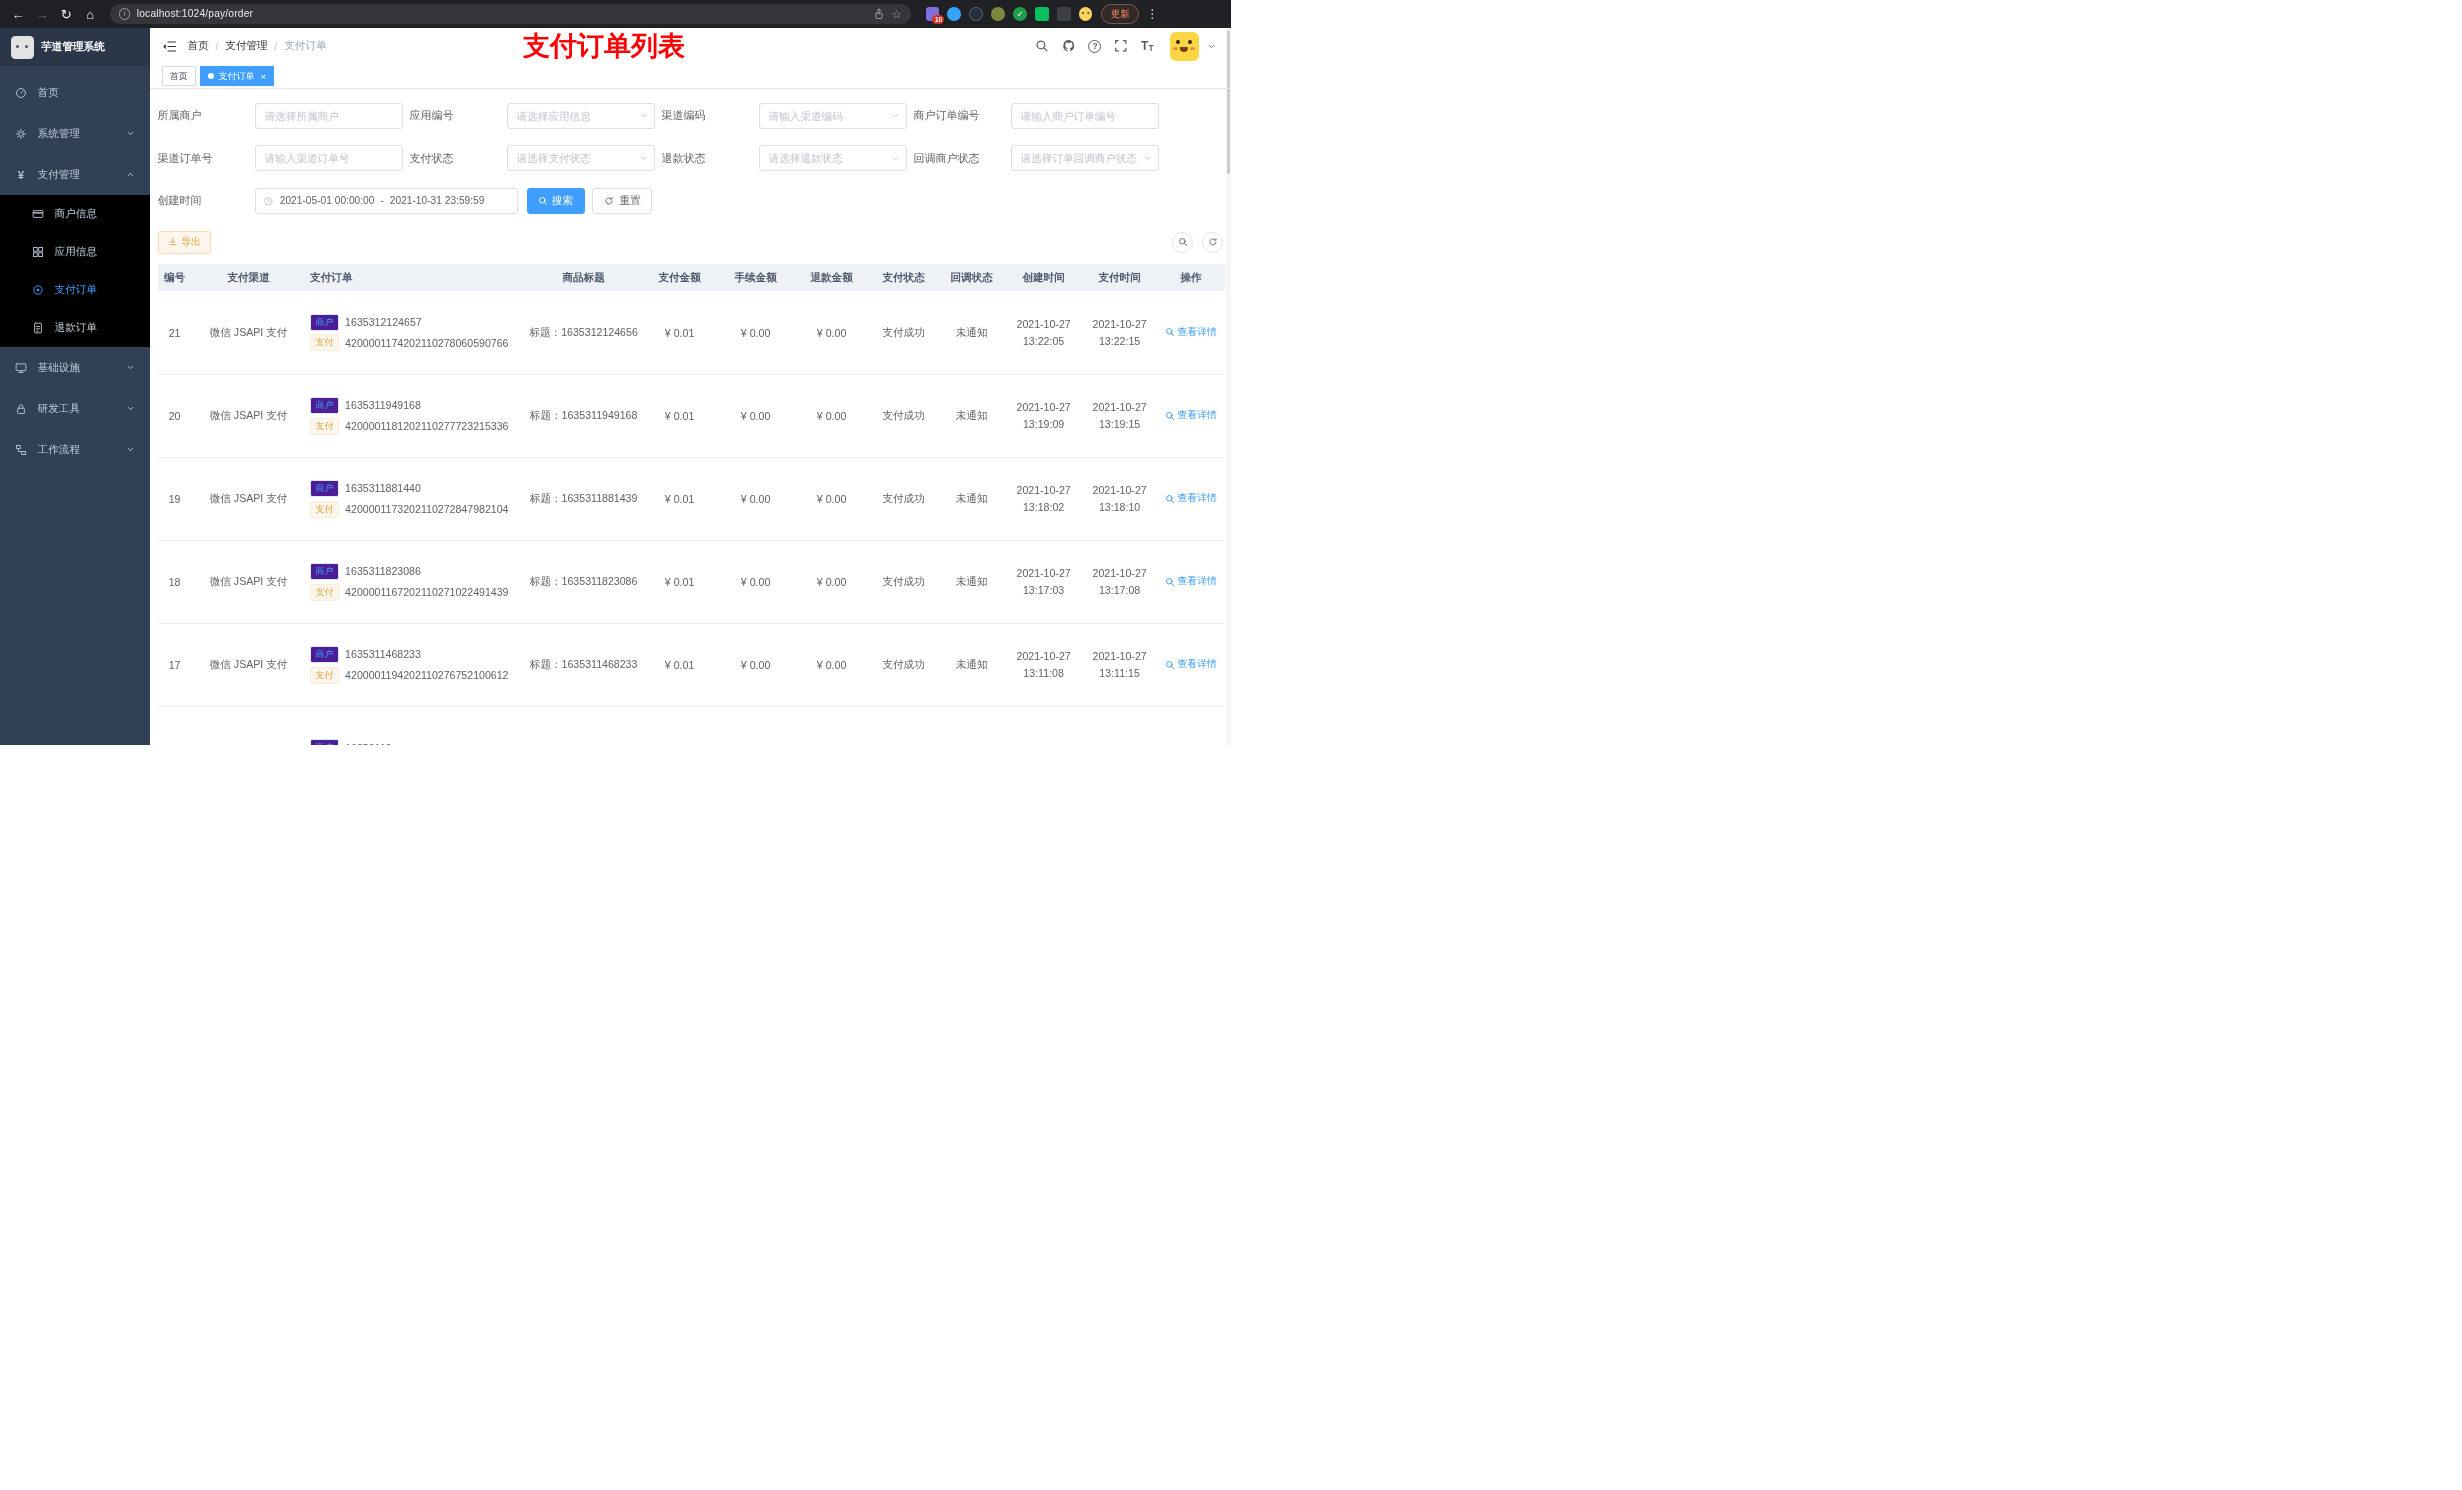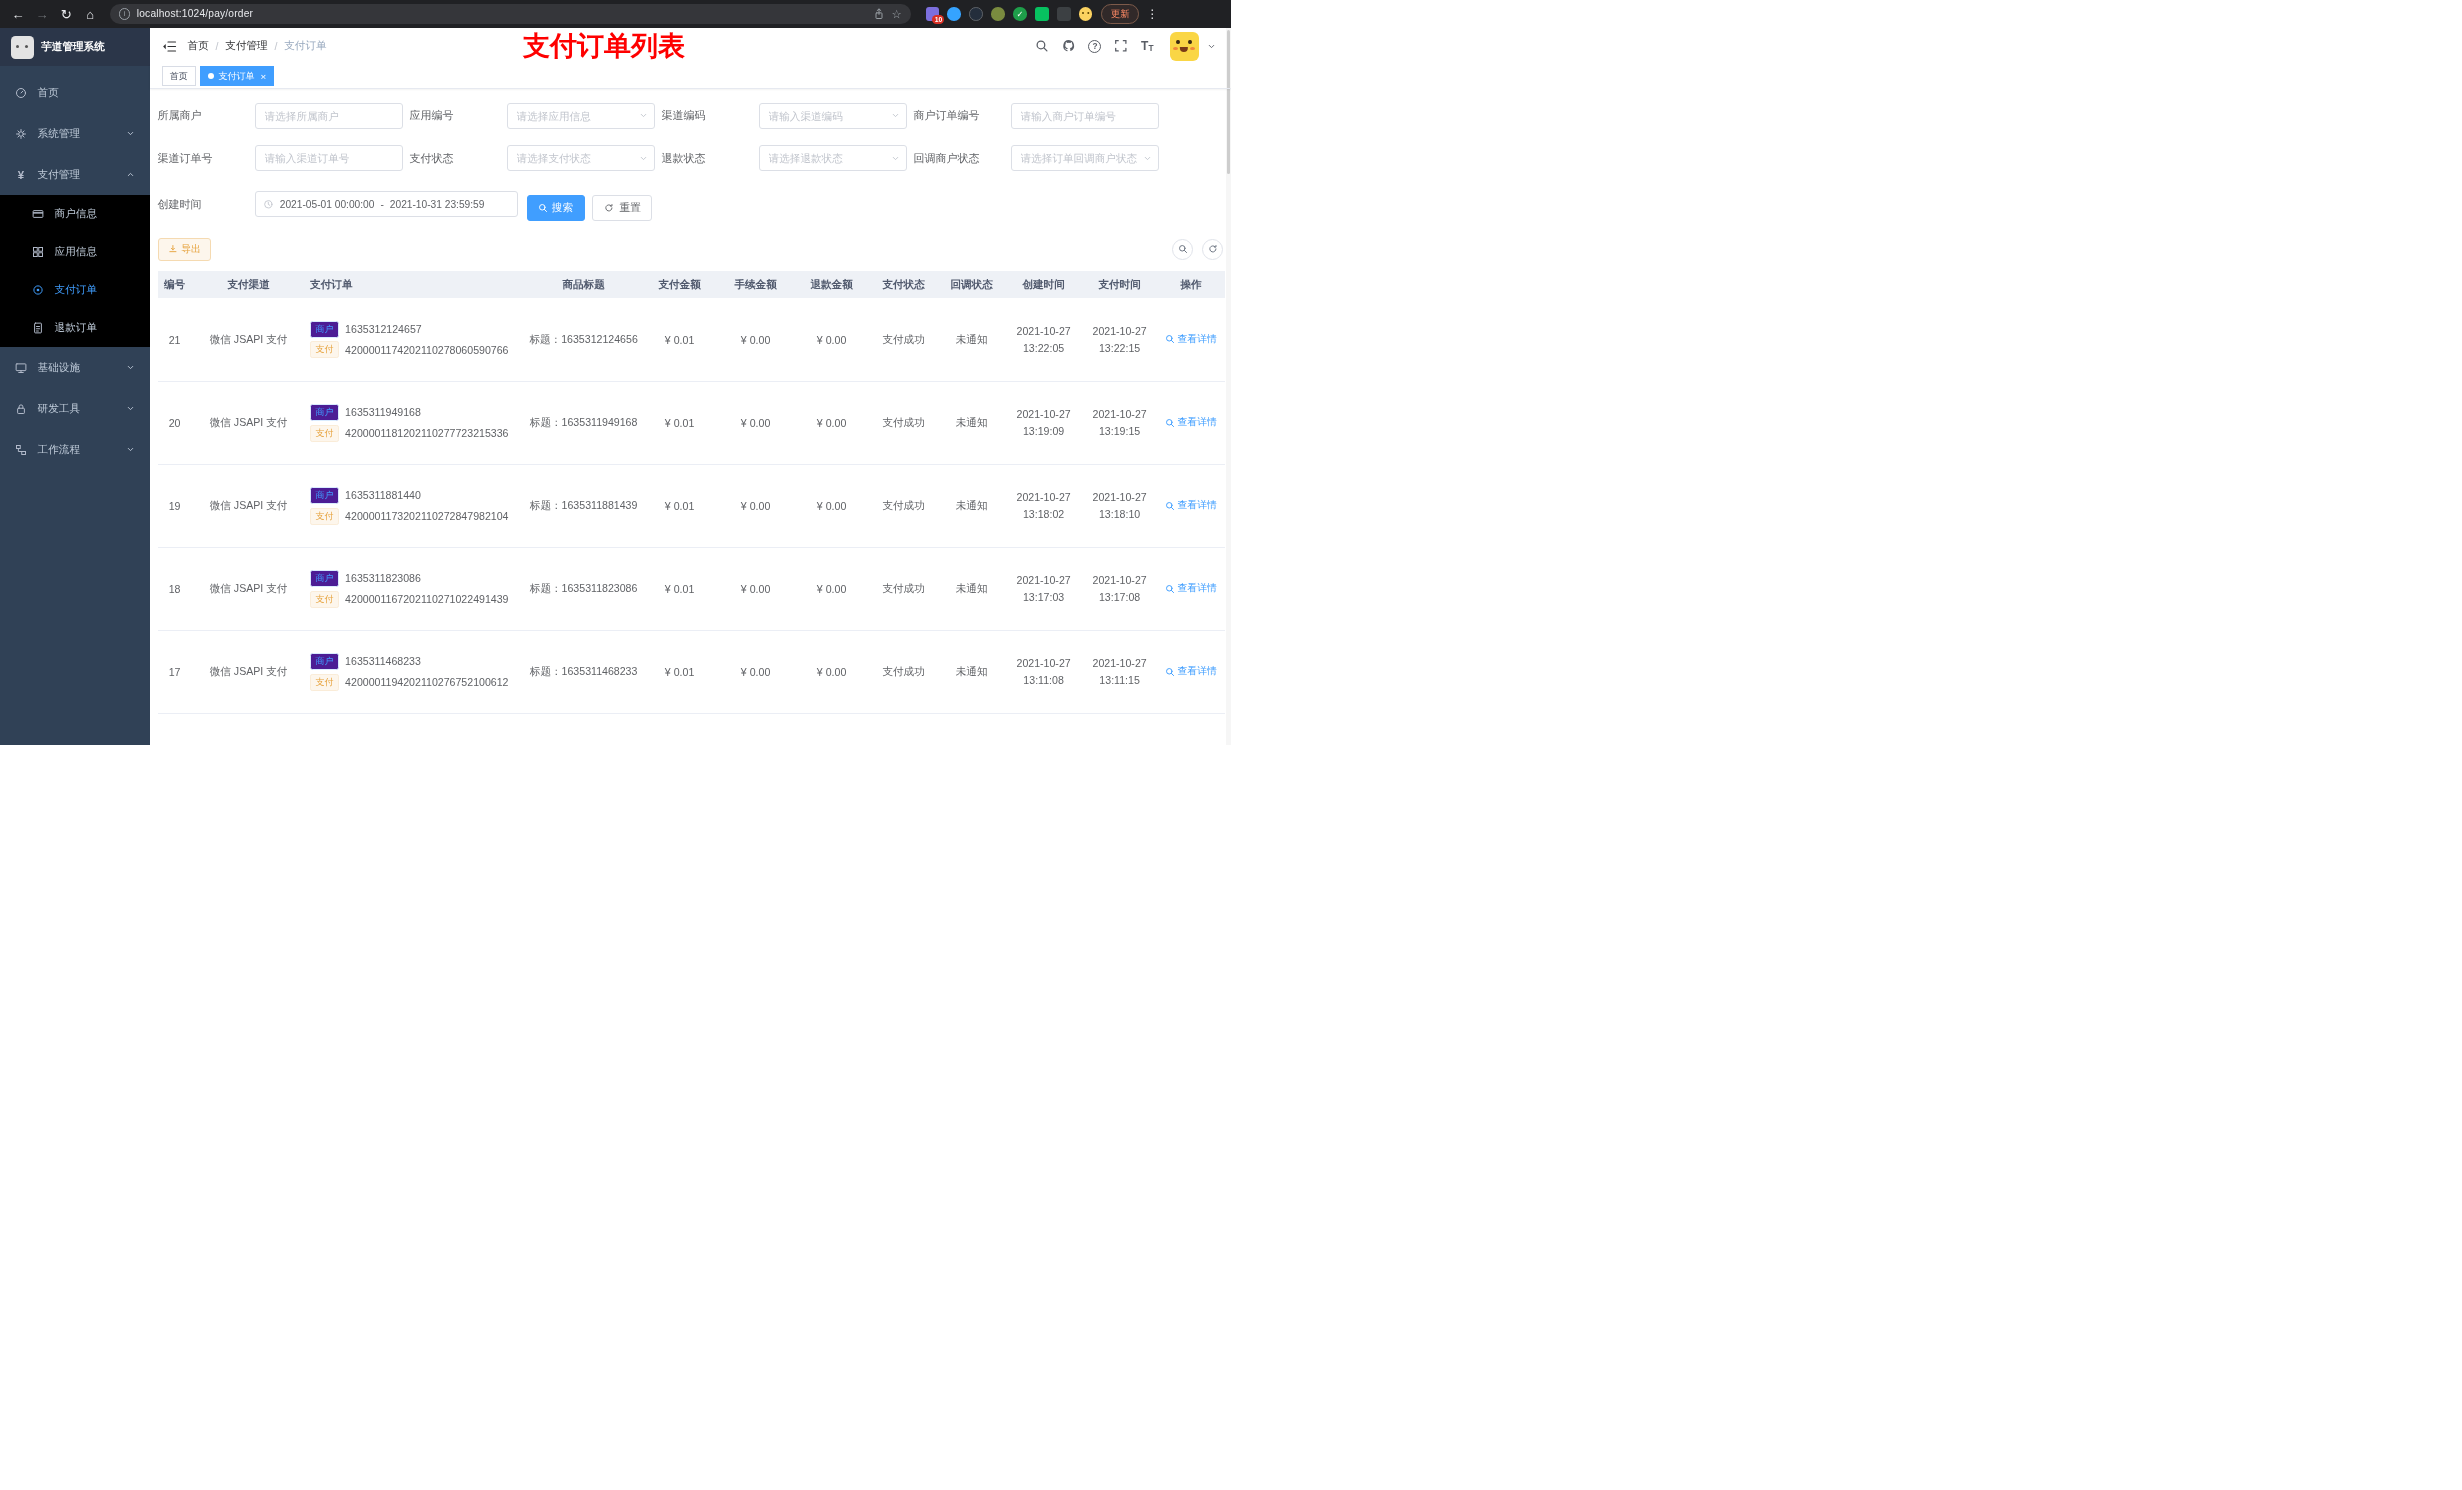--- a/index.html
+++ b/index.html
@@ -96,21 +96,21 @@
   .f-label { width:97px; padding-right:9px; font-size:11px; color:#606266; flex-shrink:0; }
   .control { position:relative; width:148px; }
   .control input { width:100%; height:26px; border:0.8px solid #dcdfe6; border-radius:3px; padding:0 9px;
                    font-size:10.6px; color:#606266; background:#fff; font-family:inherit; outline:none; }
   .control input::placeholder { color:#c0c4cc; }
   .control.has-arrow input { padding-right:21px; }
   .ctl-arrow { position:absolute; right:6.8px; top:8.3px; width:9px; height:9px; color:#c0c4cc; pointer-events:none; }
   .control-date { width:263px; height:26px; border:0.8px solid #dcdfe6; border-radius:3px; display:flex;
                   align-items:center; padding:0 7.6px; gap:6px; font-size:10.2px; color:#606266; cursor:text; }
   .clock-ic { width:10.6px; height:10.6px; color:#c0c4cc; flex-shrink:0; }
-  .btns { display:flex; align-items:center; gap:7.6px; margin-left:9px;margin-top:7px; }
+  .btns { display:flex; align-items:center; gap:7.6px; margin-left:9px; }
   .btn { height:26px; border-radius:3px; display:inline-flex; align-items:center; gap:3.8px; font-size:10.6px;
          padding:0 10.6px; cursor:pointer; border:0.8px solid transparent; font-family:inherit; background:#fff; }
   .btn-primary { background:#409eff; color:#fff; border-color:#409eff; }
   .btn-plain { border-color:#dcdfe6; color:#606266;gap:6px; }
   .b-ic { width:9.8px; height:9.8px; }
 
   .toolbar { display:flex; align-items:center; margin-bottom:10.6px; }
   .btn-warning { background:#fdf6ec; border:0.8px solid #f5dab1; color:#e6a23c; height:23px; font-size:9.8px;
                  padding:0 9px; border-radius:3px; display:inline-flex; align-items:center; gap:3.8px; cursor:pointer; font-family:inherit; }
   .toolbar-right { margin-left:auto; display:flex; gap:9px; }

